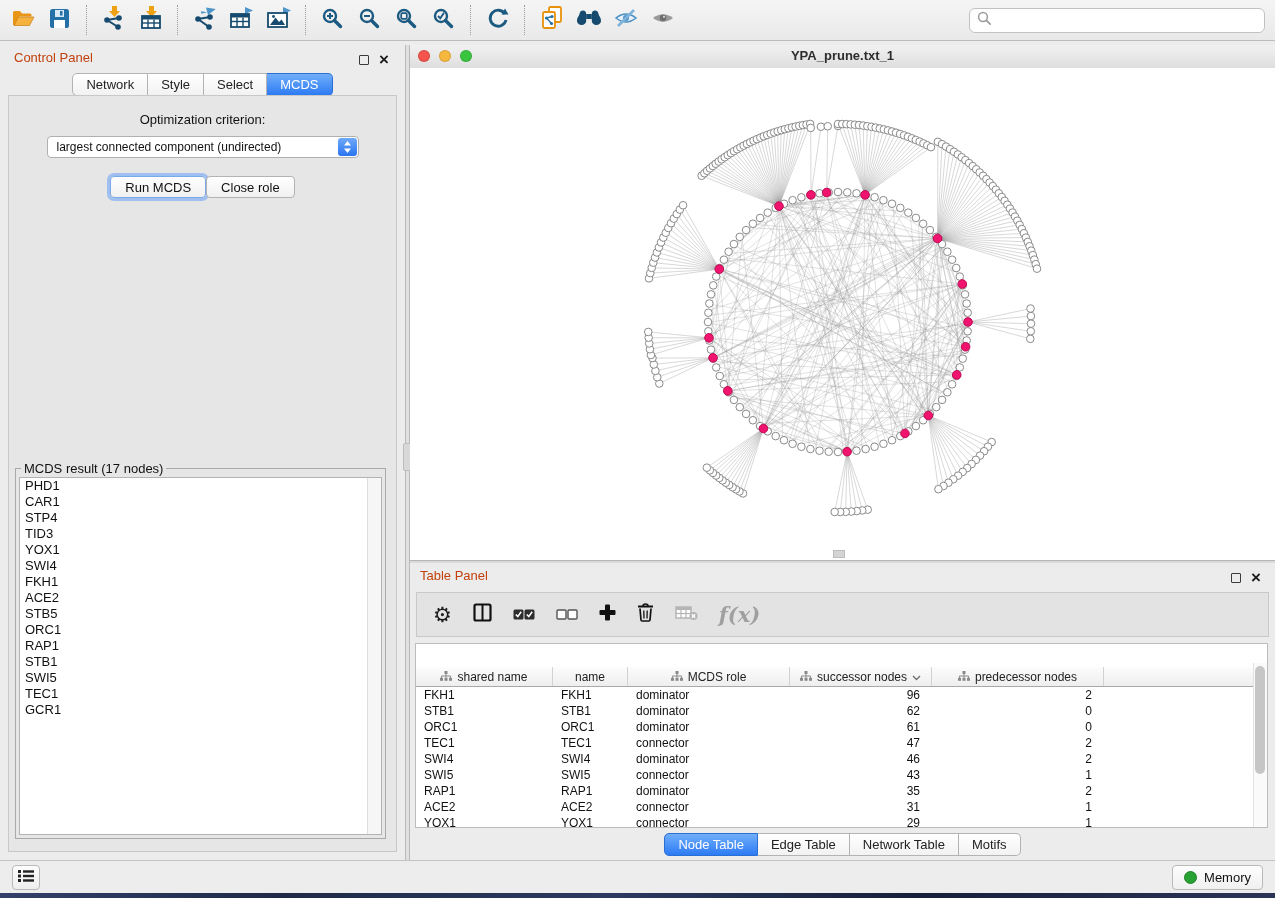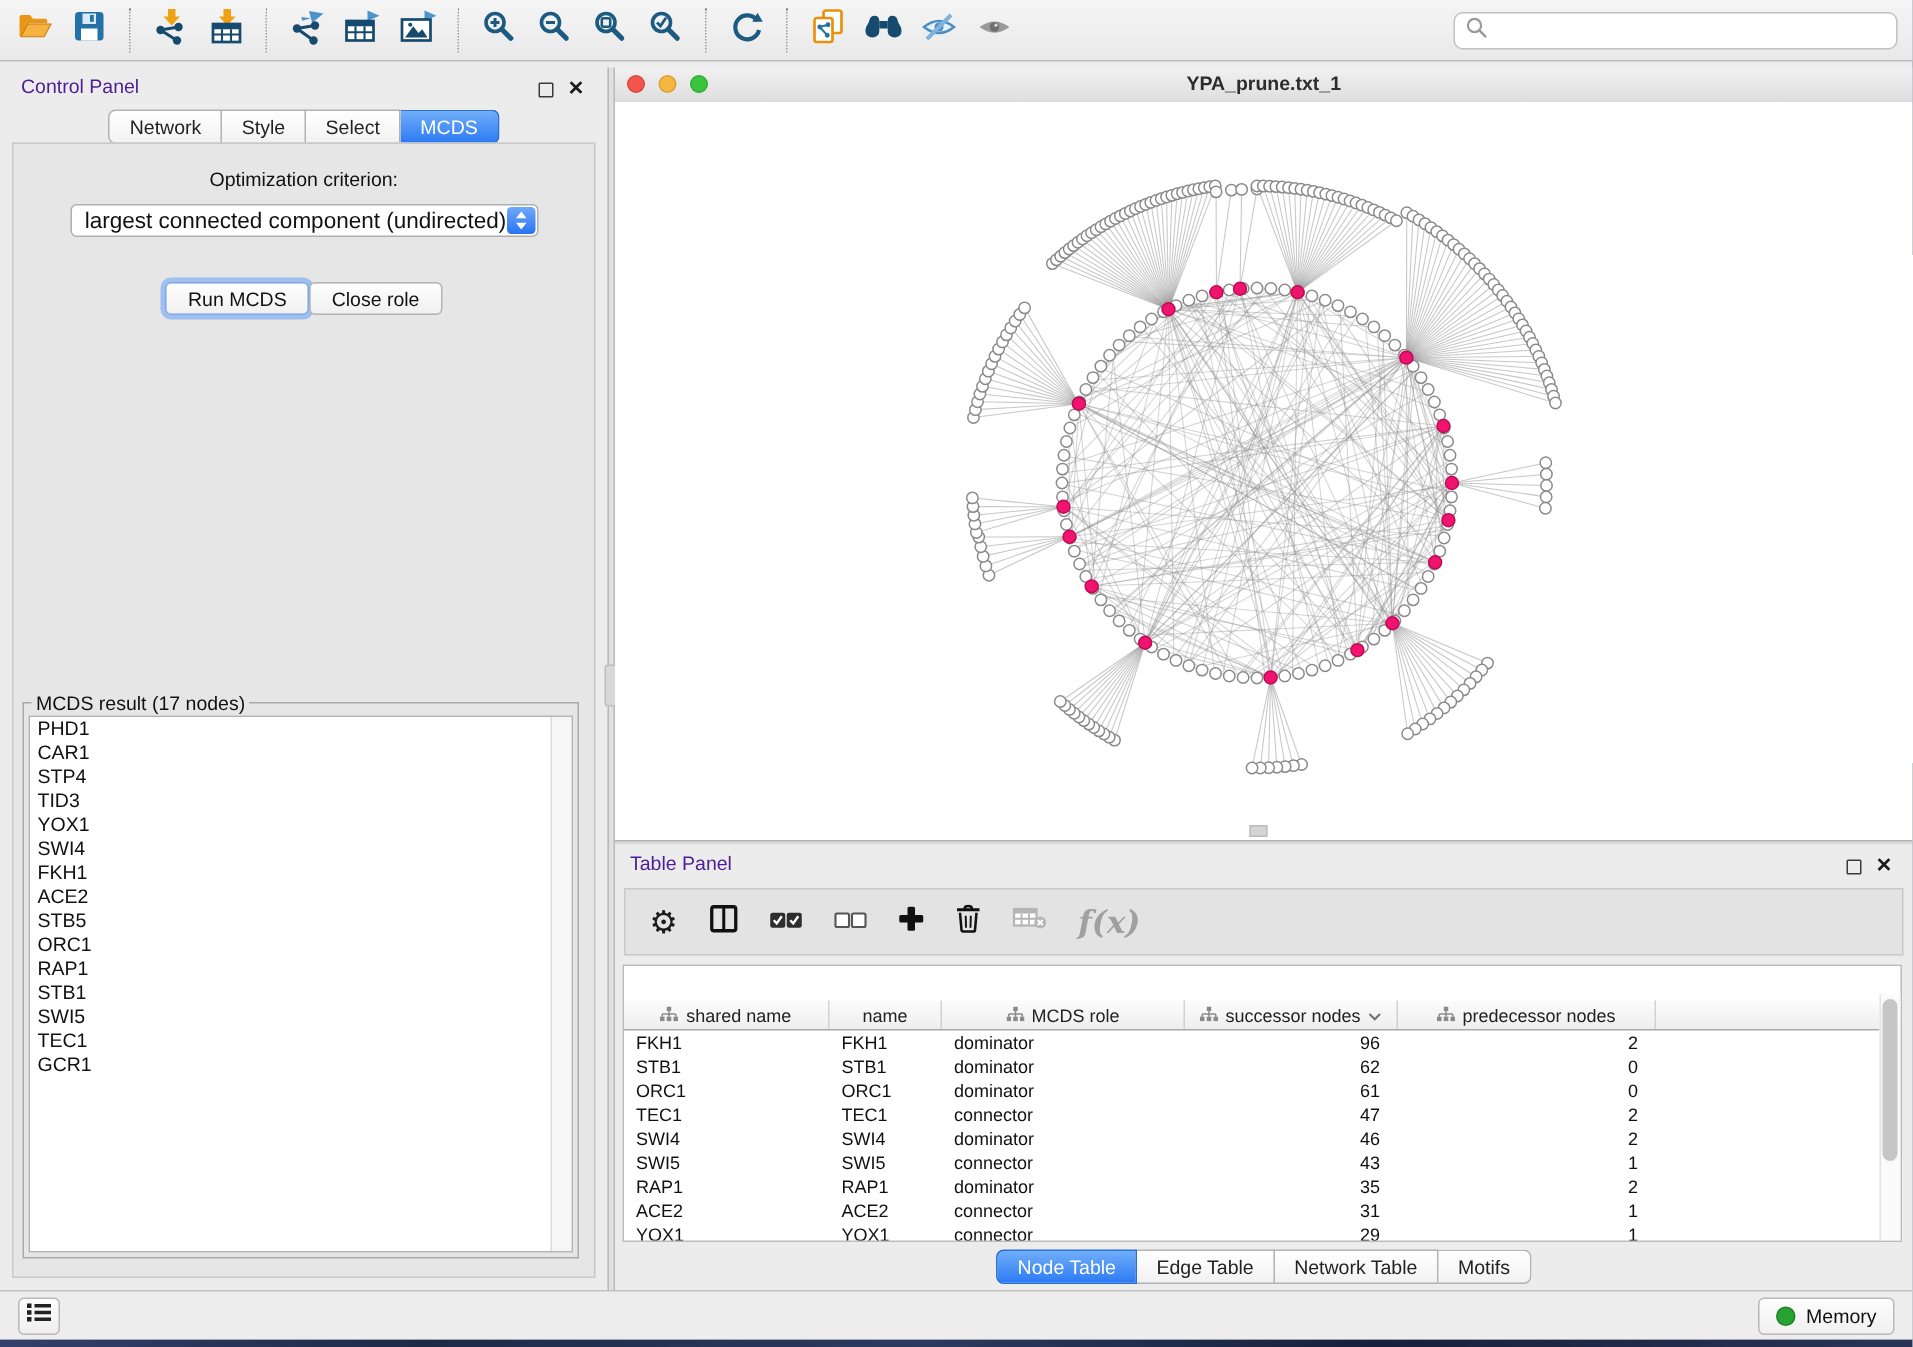--- a/index.html
+++ b/index.html
@@ -14,21 +14,21 @@
            display:flex;align-items:center;padding-left:4px;box-sizing:border-box;}
   .tb-btn{width:37px;height:32px;display:flex;align-items:center;justify-content:center;flex:none;}
   .tb-sep{width:0;height:30px;border-left:1px dotted #9c9c9c;margin:0 8px;flex:none;}
   .search-wrap{position:absolute;right:10px;top:8px;width:296px;height:25px;background:#fff;
            border:1px solid #c2c2c2;border-radius:6px;display:flex;align-items:center;
            padding-left:7px;box-sizing:border-box;}
   .search-wrap input{border:none;outline:none;flex:1;height:20px;background:transparent;
            font:13px "Liberation Sans",sans-serif;color:#333;padding:0 6px;}
 
   
-  .panel-title{font-size:13px;color:#4c1d95;}
+  .panel-title{font-size:13px;color:#c2410c;}
   .win-btns{position:absolute;display:flex;gap:10px;align-items:center;}
   .float-glyph{display:block;width:8px;height:8px;border:1.5px solid #3a3a3a;border-radius:1px;}
   .close-glyph{font-size:17px;font-weight:bold;color:#1a1a1a;line-height:10px;}
 
   
   .segrow{display:flex;justify-content:center;}
   .seg{font-size:13px;color:#222;padding:3px 13px;background:linear-gradient(#ffffff,#f2f2f2);
        border:1px solid #b3b3b3;border-left:none;white-space:nowrap;}
   .seg:first-child{border-left:1px solid #b3b3b3;border-radius:5px 0 0 5px;}
   .seg:last-child{border-radius:0 5px 5px 0;}
@@ -37,24 +37,24 @@
   
   #control-panel{position:absolute;left:0;top:45px;width:405px;height:815px;background:#ececec;}
   #control-panel .panel-title{position:absolute;left:14px;top:5px;}
   #control-panel .win-btns{right:16px;top:6px;}
   .cp-tabs{position:absolute;left:0;right:0;top:28px;}
   .cp-pane{position:absolute;left:8px;right:8px;top:50px;bottom:8px;background:#e6e6e6;
            border:1px solid #c8c8c8;}
   .opt-label{text-align:center;margin-top:16px;font-size:13px;color:#111;}
   .select-row{margin:9px auto 0;width:312px;height:22px;background:#fff;border:1px solid #b0b0b0;
            border-radius:4px;display:flex;align-items:center;box-sizing:border-box;position:relative;}
-  .select-text{flex:1;font-size:15px;color:#111;padding-left:9px;white-space:nowrap;overflow:hidden;}
+  .select-text{flex:1;font-size:12px;color:#111;padding-left:9px;white-space:nowrap;overflow:hidden;}
   .select-stepper{position:absolute;right:1px;top:1px;bottom:1px;width:19px;border-radius:3px;
            background:linear-gradient(#6fa9f9,#2a74f2);display:flex;align-items:center;justify-content:center;}
-  .buttons-row{margin-top:30px;display:flex;justify-content:center;gap:0;}
+  .buttons-row{margin-top:18px;display:flex;justify-content:center;gap:0;}
   .btn{height:22px;padding:0 14px;font-size:13px;color:#111;background:linear-gradient(#ffffff,#f0f0f0);
        border:1px solid #b3b3b3;border-radius:4px;display:flex;align-items:center;box-sizing:border-box;}
   .btn.focus{box-shadow:0 0 0 3px rgba(110,165,245,.6);border-color:#7aa8e8;}
   .groupbox{position:absolute;left:6px;width:369px;top:372px;height:369px;border:1px solid #a9a9a9;}
   .legend{position:absolute;top:-8px;left:5px;background:#e6e6e6;padding:0 3px;font-size:13px;color:#111;}
   .mcds-list{position:absolute;left:3px;right:3px;top:8px;bottom:3px;background:#fff;
            border:1px solid #b3b3b3;overflow:hidden;}
   .mcds-scroll{position:absolute;top:0;bottom:0;right:0;width:13px;background:#f6f6f6;border-left:1px solid #ddd;}
   .mcds-item{font:13px/16px "Liberation Sans",sans-serif;color:#111;padding-left:5px;}
 

